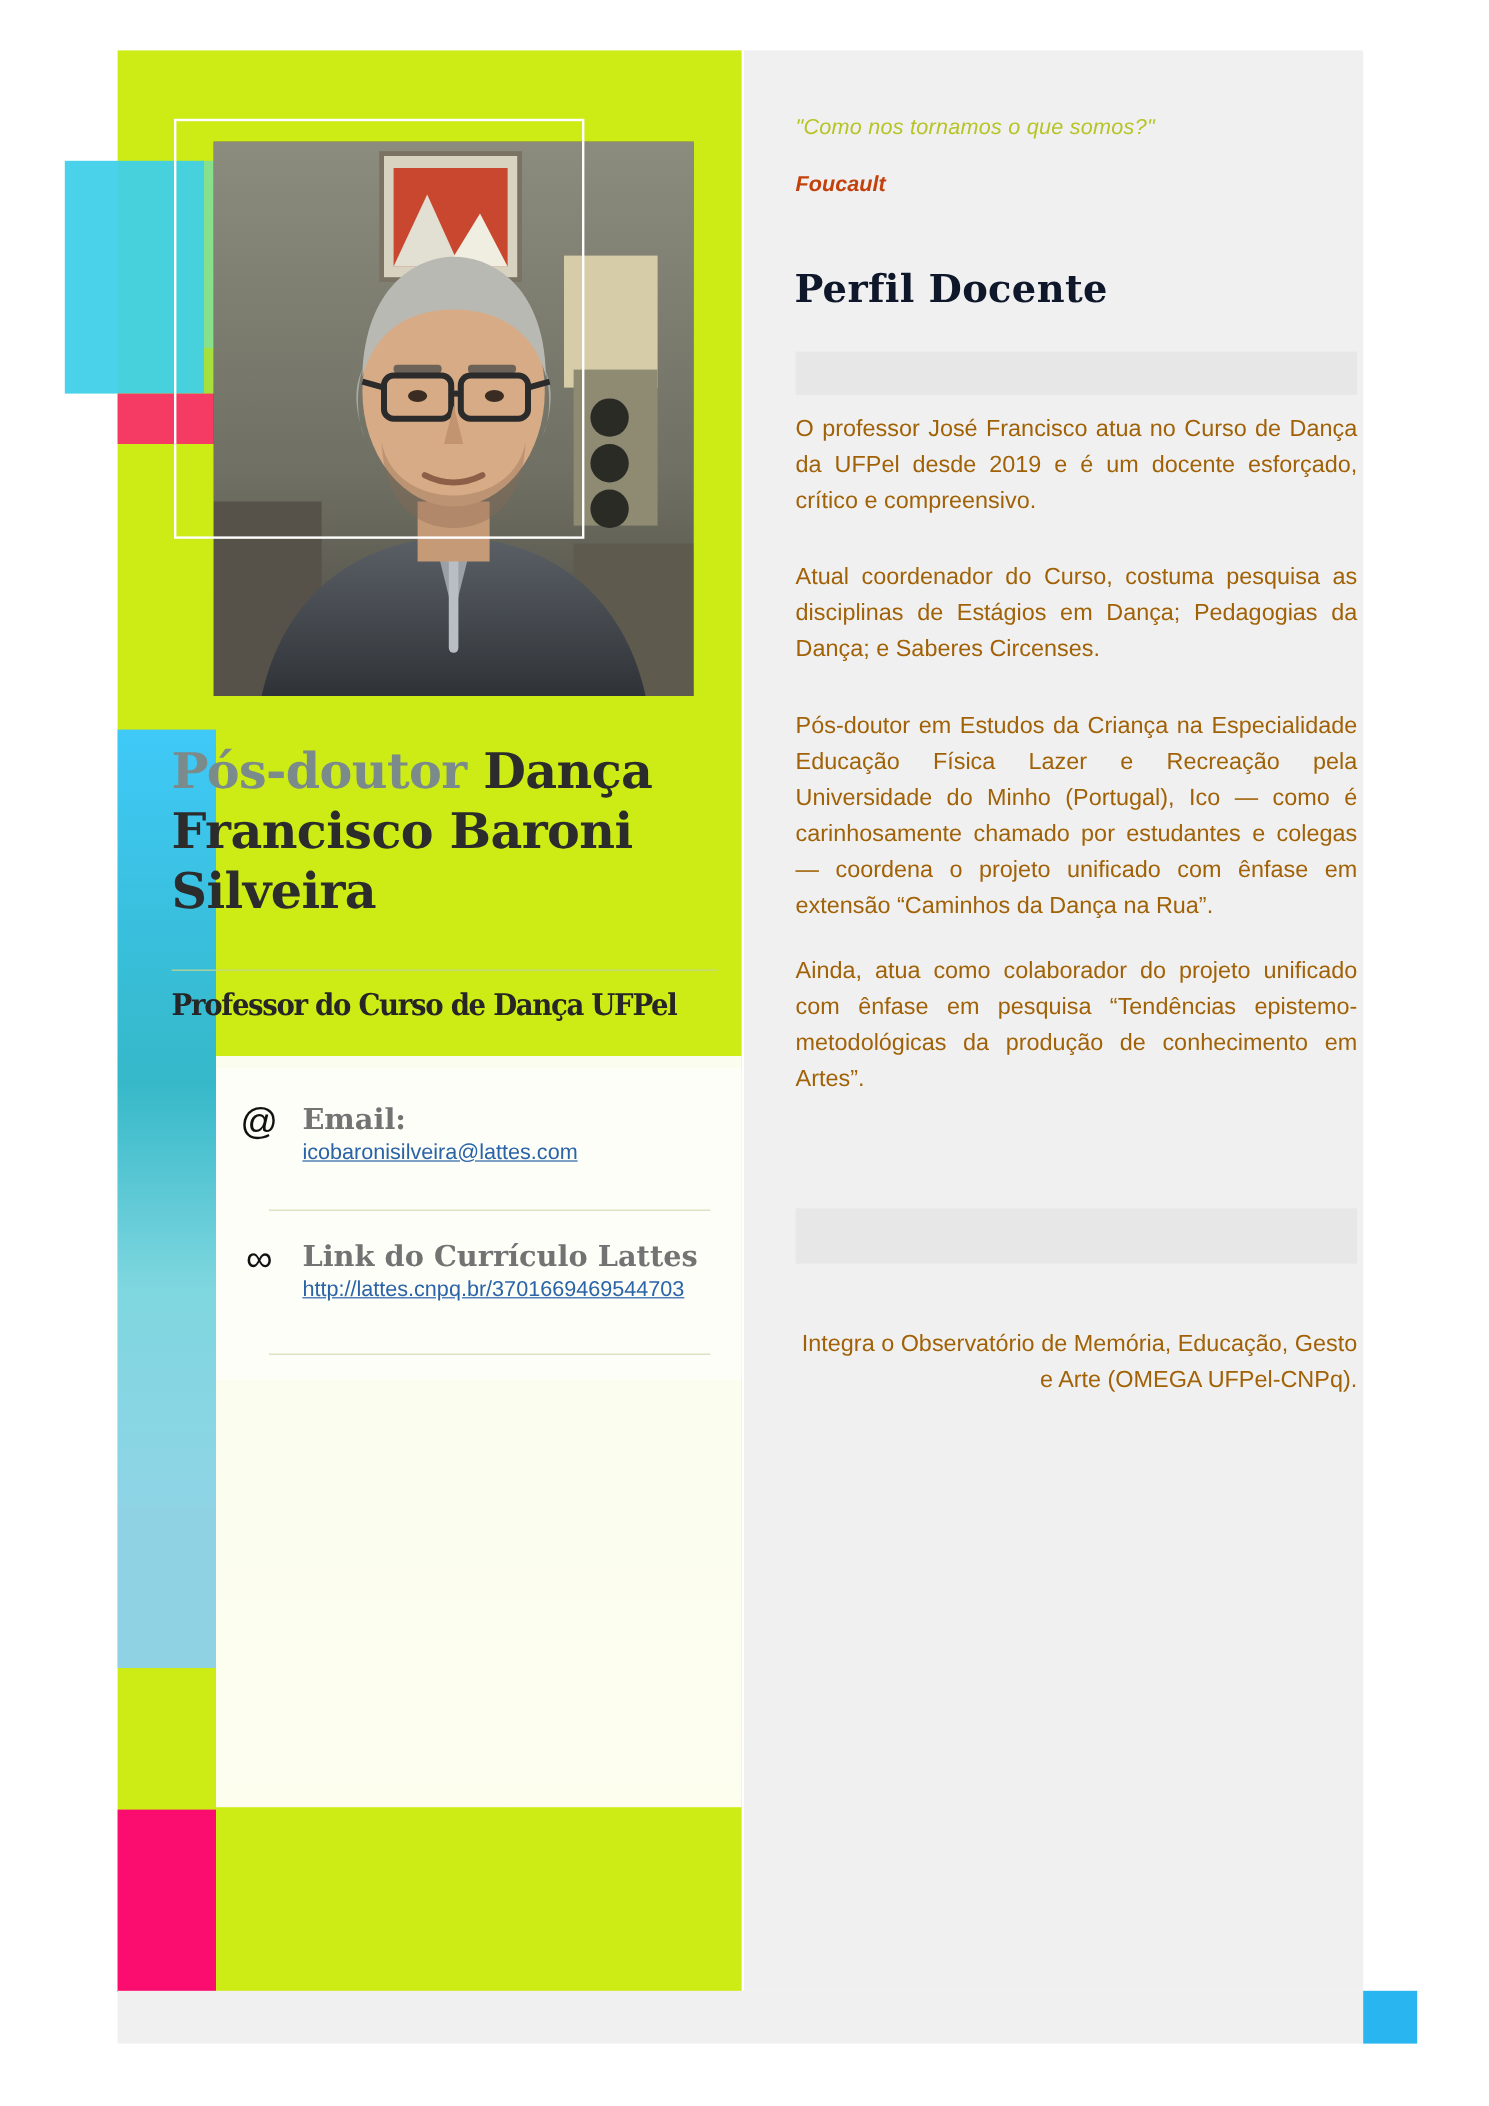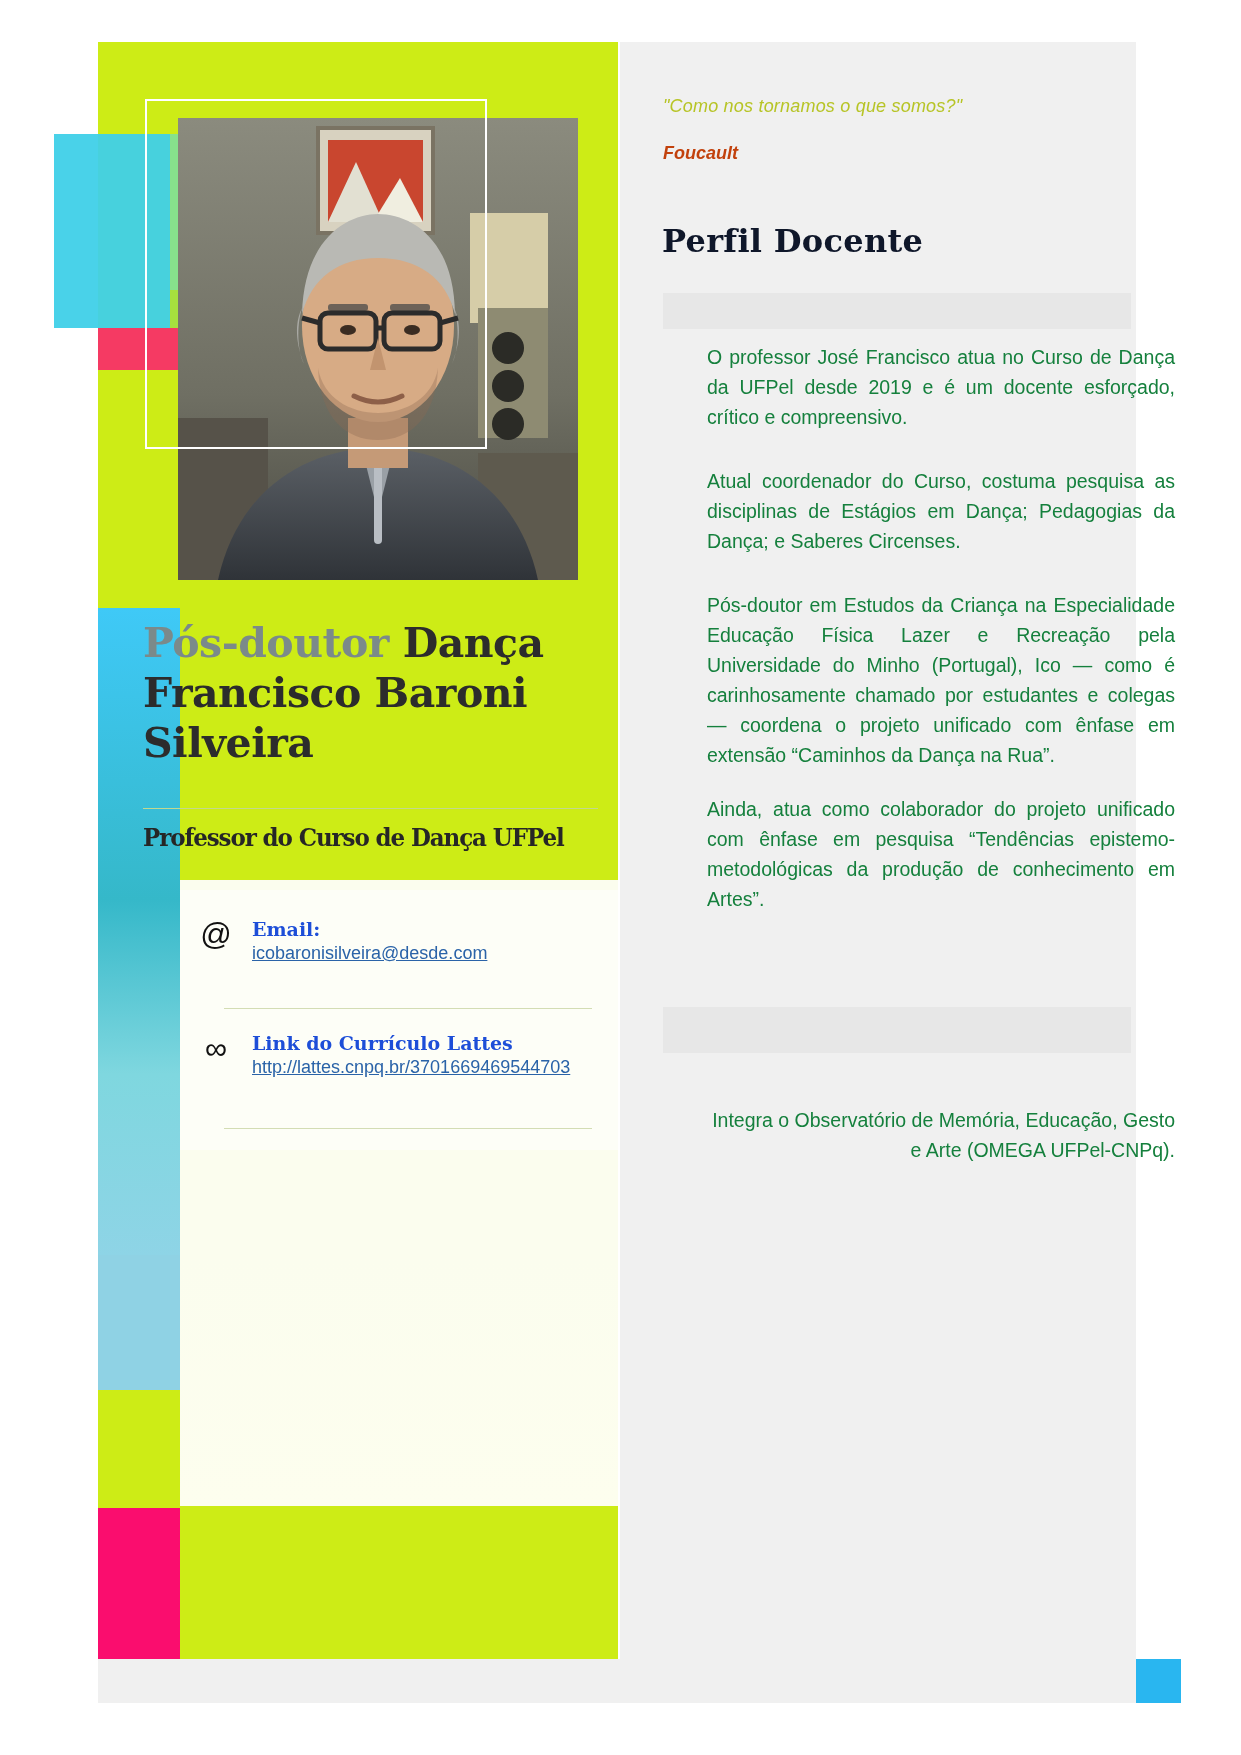--- a/index.html
+++ b/index.html
@@ -181,22 +181,22 @@
     text-align: center;
     font-size: 31px;
     color: #111;
     line-height: 34px;
     flex: 0 0 72px;
   }
   .contact-text { flex: 1 1 auto; }
   .contact-label {
     font-family: "DejaVu Serif", serif;
     font-weight: bold;
-    font-size: 19px;
-    color: #1d4ed8;
+    font-size: 24px;
+    color: #737373;
     margin-bottom: 3px;
   }
   .contact-value {
     font-size: 18px;
     color: #2a63a8;
     text-decoration: underline;
     word-break: break-all;
   }
   .card-rule {
     position: absolute;
@@ -243,23 +243,22 @@
   }
   .grey-bar.b1 { left: 663px; top: 293px; width: 468px; height: 36px; }
   .grey-bar.b2 { left: 663px; top: 1007px; width: 468px; height: 46px; }
 
   .body-text {
     position: absolute;
     left: 663px;
     width: 468px;
     font-size: 19.5px;
     line-height: 30px;
-    color: #15803d;
+    color: #a16207;
     text-align: justify;
-    margin-left: 44px;
   }
   .body-text.p1 { top: 342px; }
   .body-text.p2 { top: 466px; }
   .body-text.p3 { top: 590px; }
   .body-text.p4 { top: 794px; }
   .body-text.p5 { top: 1105px; text-align: right; }
 </style>
 </head>
 <body>
 
@@ -344,21 +343,21 @@
     </div>
   </div>
   <div class="role-rule"></div>
   <div class="role">Professor do Curso de Dança UFPel</div>
 
   <div class="contact-card">
     <div class="contact-row r1">
       <div class="contact-icon">@</div>
       <div class="contact-text">
         <div class="contact-label">Email:</div>
-        <div class="contact-value">icobaronisilveira@desde.com</div>
+        <div class="contact-value">icobaronisilveira@lattes.com</div>
       </div>
     </div>
     <div class="card-rule l1"></div>
 
     <div class="contact-row r2">
       <div class="contact-icon">∞</div>
       <div class="contact-text">
         <div class="contact-label">Link do Currículo Lattes</div>
         <div class="contact-value">http://lattes.cnpq.br/3701669469544703</div>
       </div>

